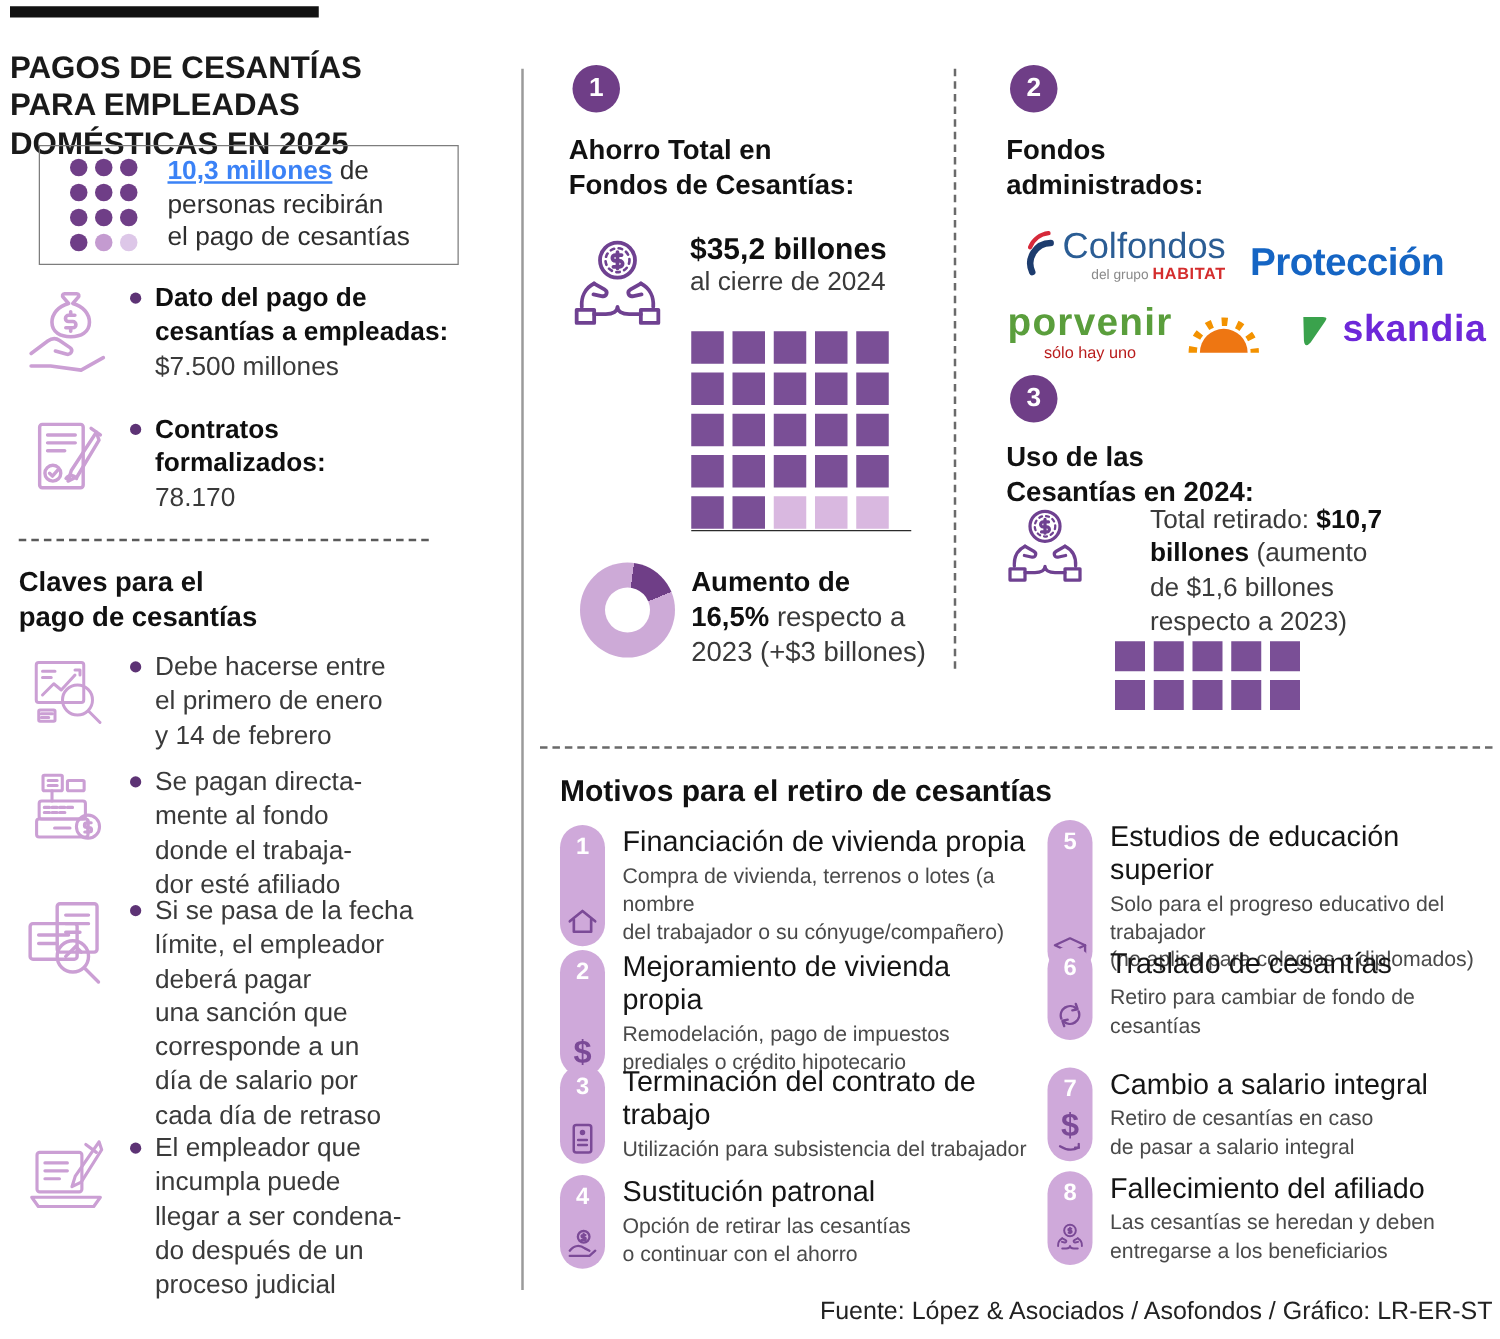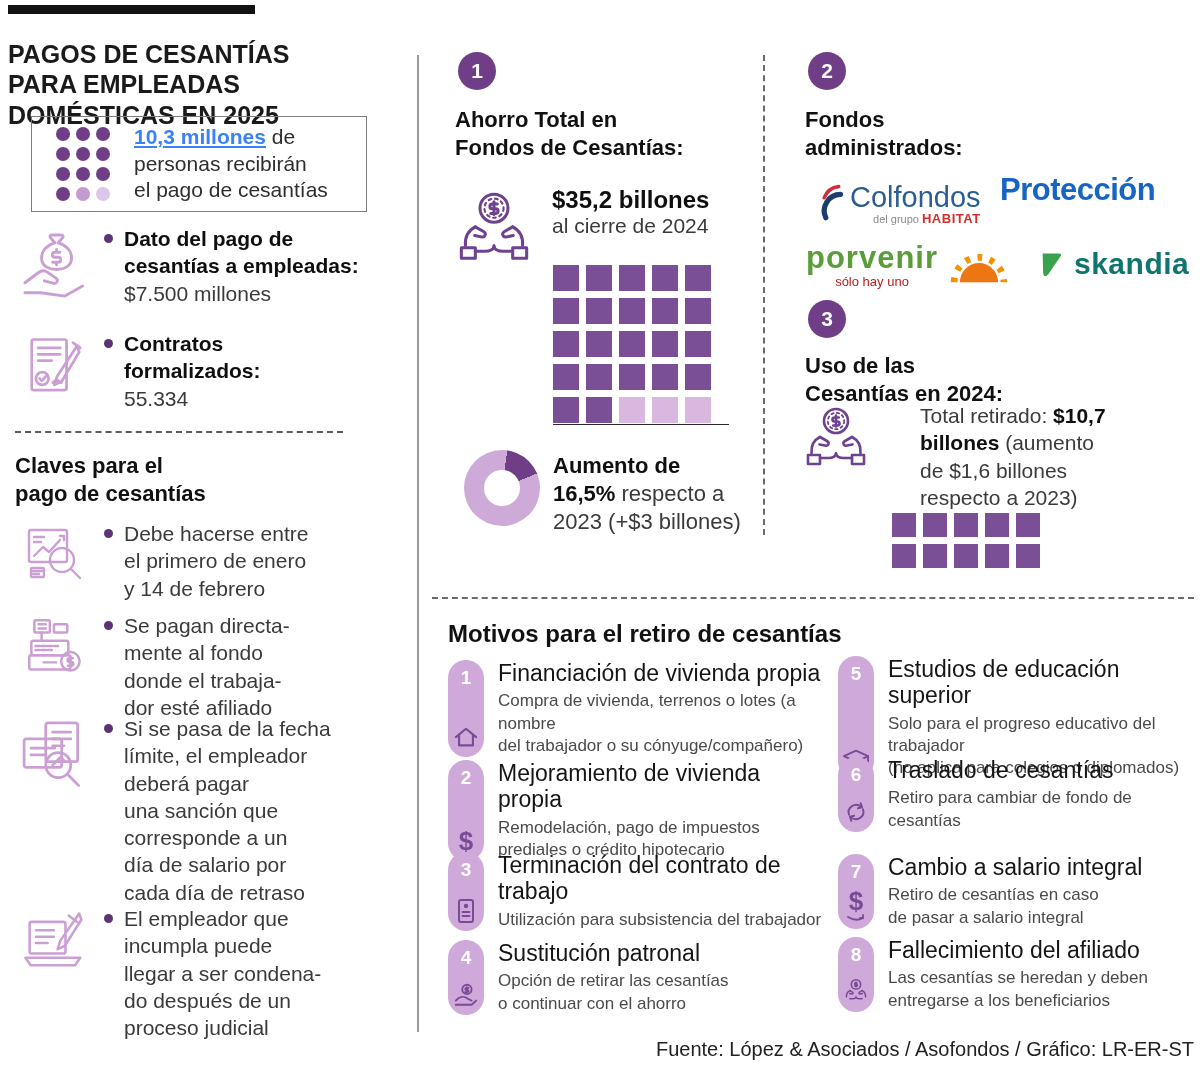--- a/index.html
+++ b/index.html
@@ -50,21 +50,21 @@
   .donut-label b{color:#0f0f0f;}
 
   
   .logo{position:absolute;display:flex;align-items:center;}
   .colf-name{font-size:29px;color:#2b5d94;}
   .colf-sub{text-align:right;font-size:11px;color:#8a8a8a;margin-top:-3px;}
   .colf-sub b{color:#d42d2d;font-size:13px;letter-spacing:.5px;text-align:center;}
   .prot-name{font-size:31px;font-weight:bold;color:#1565c4;letter-spacing:-.5px;}
   .porv-name{font-size:31px;font-weight:600;color:#5a9e3c;letter-spacing:1px;}
   .porv-tag{font-size:13px;color:#b91c1c;text-align:center;margin-top:-2px;}
-  .skan-name{font-size:30px;font-weight:bold;color:#0f766e;letter-spacing:.5px;margin-left:8px;}
+  .skan-name{font-size:30px;font-weight:bold;color:#6d28d9;letter-spacing:.5px;margin-left:8px;}
 
   
   .s3-row{position:absolute;left:800px;top:402px;display:flex;gap:20px;}
   .s3-text{font-size:21px;line-height:1.3;color:#3a3a3a;width:300px;margin-left:28px;}
   .s3-text b{color:#0f0f0f;}
 
   
   .motivos-title{position:absolute;left:448px;top:620px;font-size:24px;font-weight:bold;color:#111;}
   .motivo{position:absolute;display:flex;gap:14px;align-items:stretch;}
   .pill{width:36px;flex:none;border-radius:18px;background:#cfa9da;display:flex;flex-direction:column;
@@ -134,21 +134,21 @@
         <path d="M20.5 46l2.2 2.2 4-4.5"></path>
         <path d="M56 15L37 44l-2.5 8 7-3.5L58 21z"></path>
         <path d="M52 12l7 5"></path>
         <path d="M33 50c3-4 6-2 8 0"></path>
       </svg>
     </div>
     <span class="bullet"></span>
     <div class="fact-text">
       <b class="pre">Contratos
 formalizados:</b>
-      <div class="fact-value">55.334</div>
+      <div class="fact-value">78.170</div>
     </div>
   </div>
 
   <div class="divider-dashed-left"></div>
   <div class="claves-title pre">Claves para el
 pago de cesantías</div>
 
   <div class="clave" style="top:520px">
     <div class="item-icon">
       <svg width="72" height="72" viewBox="0 0 72 72" fill="none" stroke="#cb9fd4" stroke-width="2.4" stroke-linecap="round" stroke-linejoin="round">
@@ -305,21 +305,21 @@
         <path d="M24 4A21 21 0 0 0 7 17" stroke="#d6293a" stroke-width="4"></path>
         <path d="M26 13A19 19 0 0 0 9 40" stroke="#1d3c6e" stroke-width="6"></path>
       </svg>
     </span>
     <span>
       <div class="colf-name">Colfondos</div>
       <div class="colf-sub"><span>del grupo</span> <b>HABITAT</b></div>
     </span>
   </div>
 
-  <div class="logo" style="left:1000px;top:172px">
+  <div class="logo" style="left:1000px;top:192px">
     <span class="prot-name">Protección</span>
   </div>
 
   <div class="logo" style="left:806px;top:240px;gap:10px">
     <span>
       <div class="porv-name">porvenir</div>
       <div class="porv-tag">sólo hay uno</div>
     </span>
     <span>
       <svg width="62" height="42" viewBox="0 0 64 44" fill="none">

